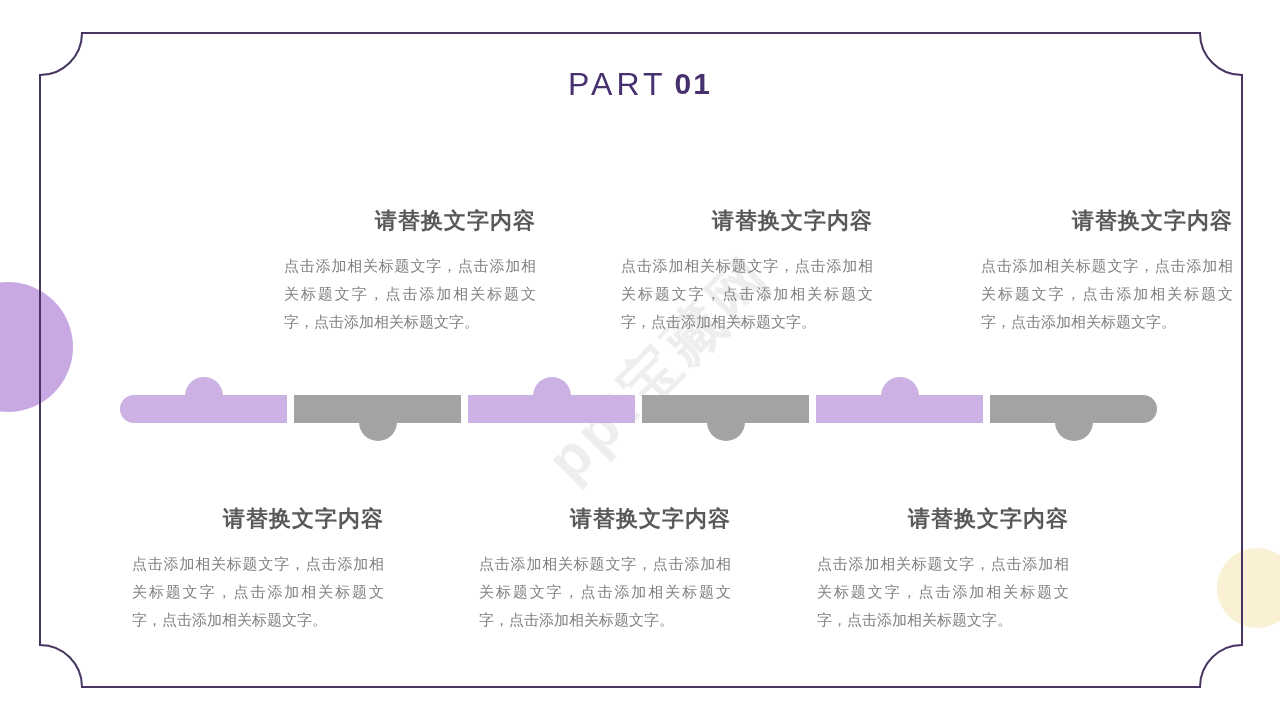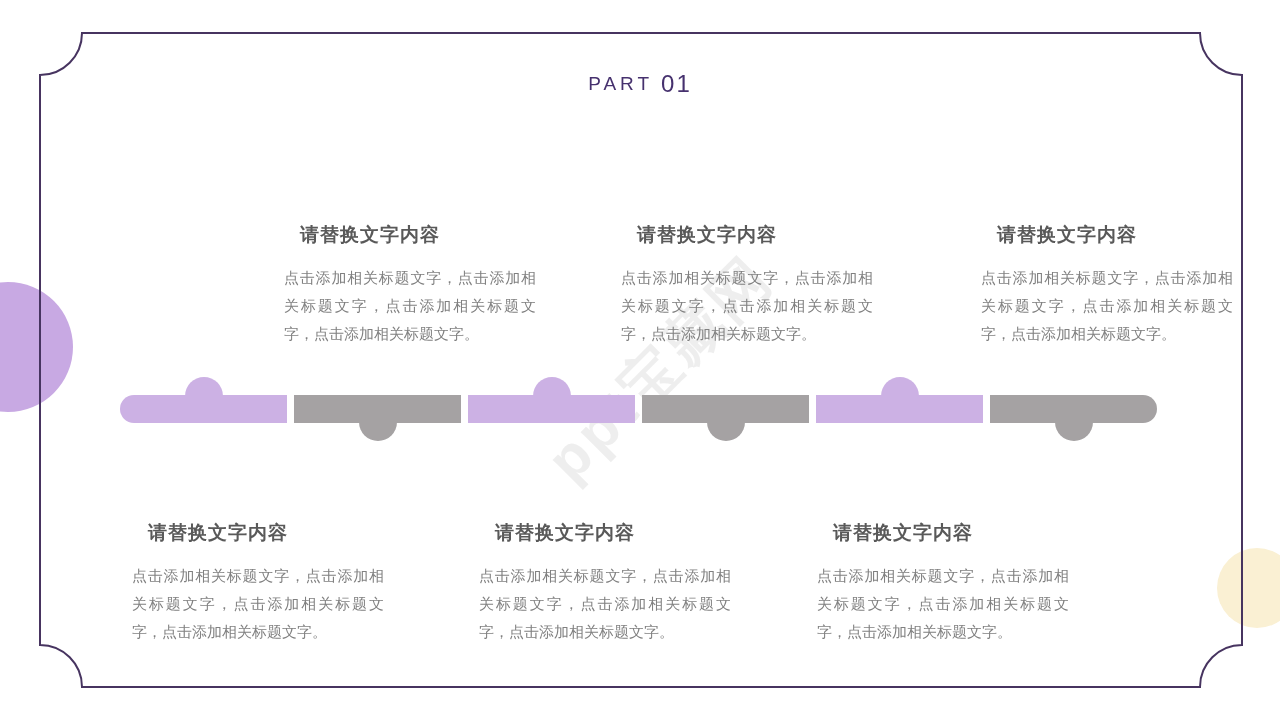--- a/index.html
+++ b/index.html
@@ -74,27 +74,27 @@
     top: 62px;
     width: 1280px;
     height: 44px;
     display: flex;
     align-items: center;
     justify-content: center;
     z-index: 4;
     color: var(--title, #46316e);
   }
   .title-part {
-    font-size: 19px;
+    font-size: 32px;
     letter-spacing: 4px;
     font-weight: 400;
   }
   .title-num {
-    font-size: 24px;
-    font-weight: 400;
+    font-size: 30px;
+    font-weight: 700;
     margin-left: 8px;
     letter-spacing: 2px;
   }
   .title-cn {
     font-size: 30px;
     font-weight: bold;
     margin-left: 20px;
     letter-spacing: 4px;
   }
   
@@ -135,25 +135,26 @@
   }
   .seg.purple .bump { background: var(--bar_purple, #ccb1e4); }
   .seg.gray .bump   { background: var(--bar_gray, #a5a2a3); }
   
   .block {
     position: absolute;
     width: 252px;
     z-index: 4;
   }
   .block h3 {
-    margin: 16px;
-    font-size: 19px;
+    margin: 0;
+    font-size: 22px;
     font-weight: bold;
     color: var(--heading, #595959);
     letter-spacing: 1px;
+    text-align: right;
   }
   .block p {
     margin: 16px 0 0 0;
     font-size: 15px;
     line-height: 28px;
     color: var(--body_text, #808080);
     text-align: justify;
   }
   .bt0 { left: 284px; top: 206px; }
   .bt1 { left: 621px; top: 206px; }

